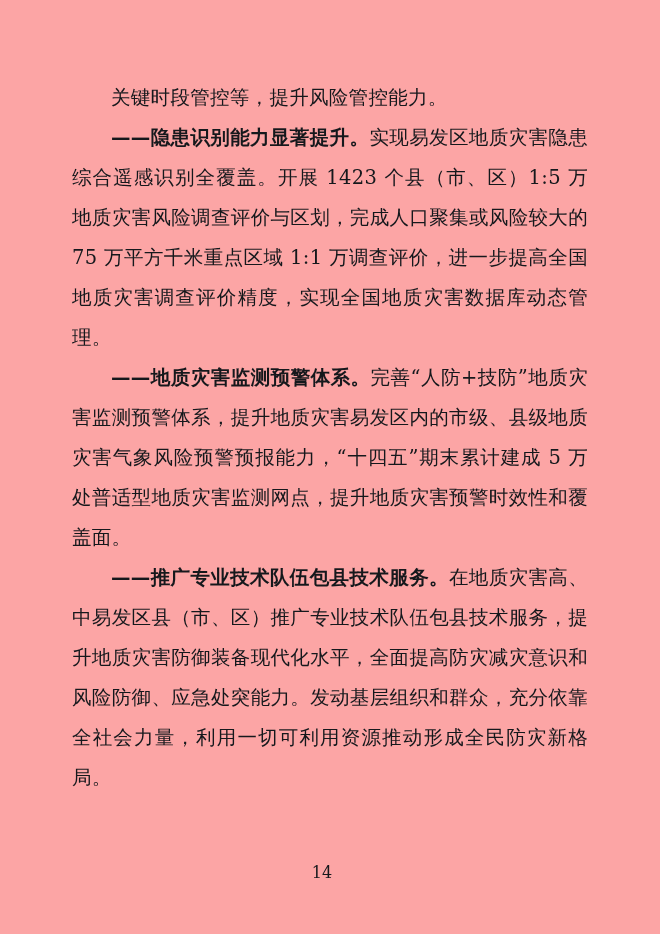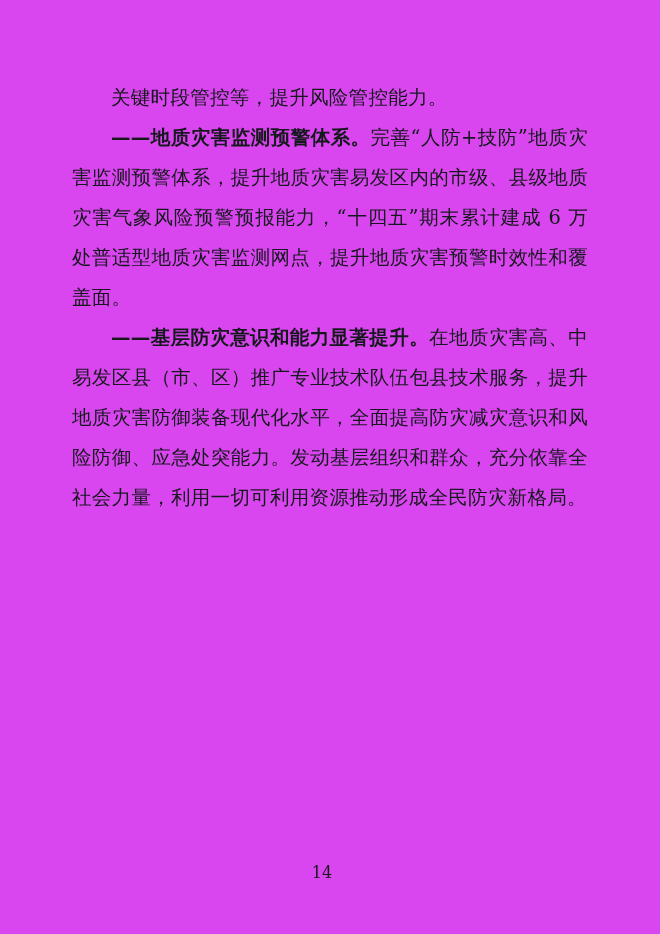--- a/index.html
+++ b/index.html
@@ -12,21 +12,21 @@
     background: #ffffff;
     font-family: "DejaVu Serif", "Liberation Serif", serif;
     color: #111111;
     overflow: hidden;
   }
   .page {
     position: relative;
     width: 660px;
     height: 934px;
     box-sizing: border-box;
-    background: #d946ef;
+    background: #fca5a5;
     padding: 78px 72px 0 72px;
   }
   .doc-body {
     font-size: 19.5px;
     line-height: 40px;
     letter-spacing: 0.3px;
     text-align: justify;
     text-justify: inter-ideograph;
     color: #15181c;
   }
@@ -52,26 +52,29 @@
 </head>
 <body>
 
 <div class="page">
   <div class="doc-body">
 
     <p class="para">
       <span>关键时段管控等，提升风险管控能力。</span>
     </p>
 
+    <p class="para">
+      <span class="lead">——隐患识别能力显著提升。</span><span>实现易发区地质灾害隐患综合遥感识别全覆盖。开展 1423 个县（市、区）1:5 万地质灾害风险调查评价与区划，完成人口聚集或风险较大的 75 万平方千米重点区域 1:1 万调查评价，进一步提高全国地质灾害调查评价精度，实现全国地质灾害数据库动态管理。</span>
+    </p>
 
     <p class="para">
-      <span class="lead">——地质灾害监测预警体系。</span><span>完善“人防+技防”地质灾害监测预警体系，提升地质灾害易发区内的市级、县级地质灾害气象风险预警预报能力，“十四五”期末累计建成 6 万处普适型地质灾害监测网点，提升地质灾害预警时效性和覆盖面。</span>
+      <span class="lead">——地质灾害监测预警体系。</span><span>完善“人防+技防”地质灾害监测预警体系，提升地质灾害易发区内的市级、县级地质灾害气象风险预警预报能力，“十四五”期末累计建成 5 万处普适型地质灾害监测网点，提升地质灾害预警时效性和覆盖面。</span>
     </p>
 
 
     <p class="para">
-      <span class="lead">——基层防灾意识和能力显著提升。</span><span>在地质灾害高、中易发区县（市、区）推广专业技术队伍包县技术服务，提升地质灾害防御装备现代化水平，全面提高防灾减灾意识和风险防御、应急处突能力。发动基层组织和群众，充分依靠全社会力量，利用一切可利用资源推动形成全民防灾新格局。</span>
+      <span class="lead">——推广专业技术队伍包县技术服务。</span><span>在地质灾害高、中易发区县（市、区）推广专业技术队伍包县技术服务，提升地质灾害防御装备现代化水平，全面提高防灾减灾意识和风险防御、应急处突能力。发动基层组织和群众，充分依靠全社会力量，利用一切可利用资源推动形成全民防灾新格局。</span>
     </p>
 
   </div>
 
   <div class="page-number">14</div>
 </div>
 
 </body></html>

